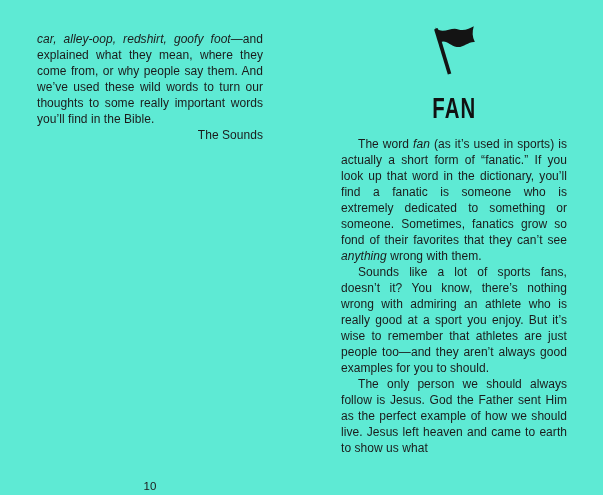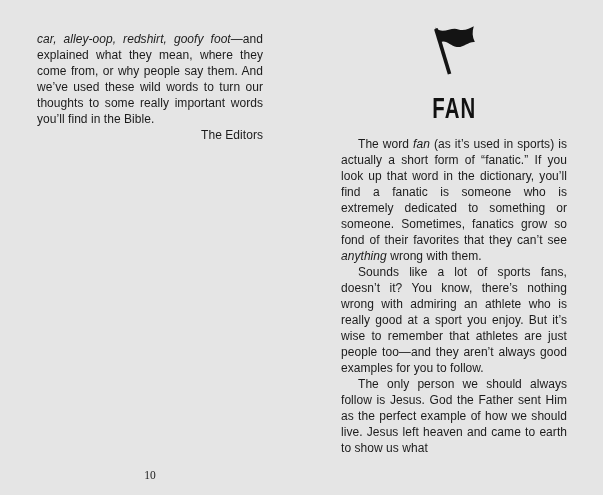--- a/index.html
+++ b/index.html
@@ -4,21 +4,21 @@
 <style>
   html, body {
     margin: 0;
     padding: 0;
     background: #ffffff;
   }
   .spread {
     position: relative;
     width: 603px;
     height: 495px;
-    background: #e5e5e5;
+    background: #5eead4;
     font-family: "Liberation Sans", sans-serif;
     color: #1b1b1b;
     overflow: hidden;
   }
   .page {
     position: absolute;
     top: 0;
     height: 495px;
   }
   .page-left  { left: 37px;  width: 226px; }
@@ -66,38 +66,37 @@
   }
   .chapter-title .condense {
     display: inline-block;
     transform: scaleX(0.68);
     transform-origin: 50% 50%;
     letter-spacing: 1.5px;
   }
 
   .page-number {
     position: absolute;
-    bottom: 14px;
+    bottom: 3px;
     left: 0;
     width: 226px;
     text-align: center;
     font-size: 11.5px;
     line-height: 12px;
-    font-family: Liberation Serif, serif;
   }
 </style>
 </head>
 <body>
 
 <div class="spread">
 
   <div class="page page-left">
     <div class="body-text">
       <p class="para"><span class="italic">car, alley-oop, redshirt, goofy foot</span><span>—and explained what they mean, where they come from, or why people say them. And we’ve used these wild words to turn our thoughts to some really important words you’ll find in the Bible.</span></p>
-      <p class="attribution">The Editors</p>
+      <p class="attribution">The Sounds</p>
     </div>
     <div class="page-number">10</div>
   </div>
 
   <div class="page page-right">
 
     <div class="chapter-header">
       <span class="flag-wrap">
         <svg width="62" height="54" viewBox="0 0 64 56" aria-hidden="true">
           <g fill="#141414">
@@ -112,19 +111,19 @@
                      C 27.8,20.8 24.8,14.2 17.8,16.8
                      C 15.8,11.6 14.2,6.6 12.6,1.6 Z"></path>
           </g>
         </svg>
       </span>
       <h1 class="chapter-title"><span class="condense">FAN</span></h1>
     </div>
 
     <div class="body-text">
       <p class="para indent"><span>The word </span><span class="italic">fan</span><span> (as it’s used in sports) is actually a short form of “fanatic.” If you look up that word in the dictionary, you’ll find a fanatic is someone who is extremely dedi­cated to something or someone. Sometimes, fanatics grow so fond of their favorites that they can’t see </span><span class="italic">anything</span><span> wrong with them.</span></p>
-      <p class="para indent">Sounds like a lot of sports fans, doesn’t it? You know, there’s nothing wrong with admir­ing an athlete who is really good at a sport you enjoy. But it’s wise to remember that athletes are just people too—and they aren’t always good examples for you to follow.</p>
+      <p class="para indent">Sounds like a lot of sports fans, doesn’t it? You know, there’s nothing wrong with admir­ing an athlete who is really good at a sport you enjoy. But it’s wise to remember that athletes are just people too—and they aren’t always good examples for you to should.</p>
       <p class="para indent">The only person we should always follow is Jesus. God the Father sent Him as the per­fect example of how we should live. Jesus left heaven and came to earth to show us what</p>
     </div>
 
   </div>
 
 </div>
 
 </body></html>

